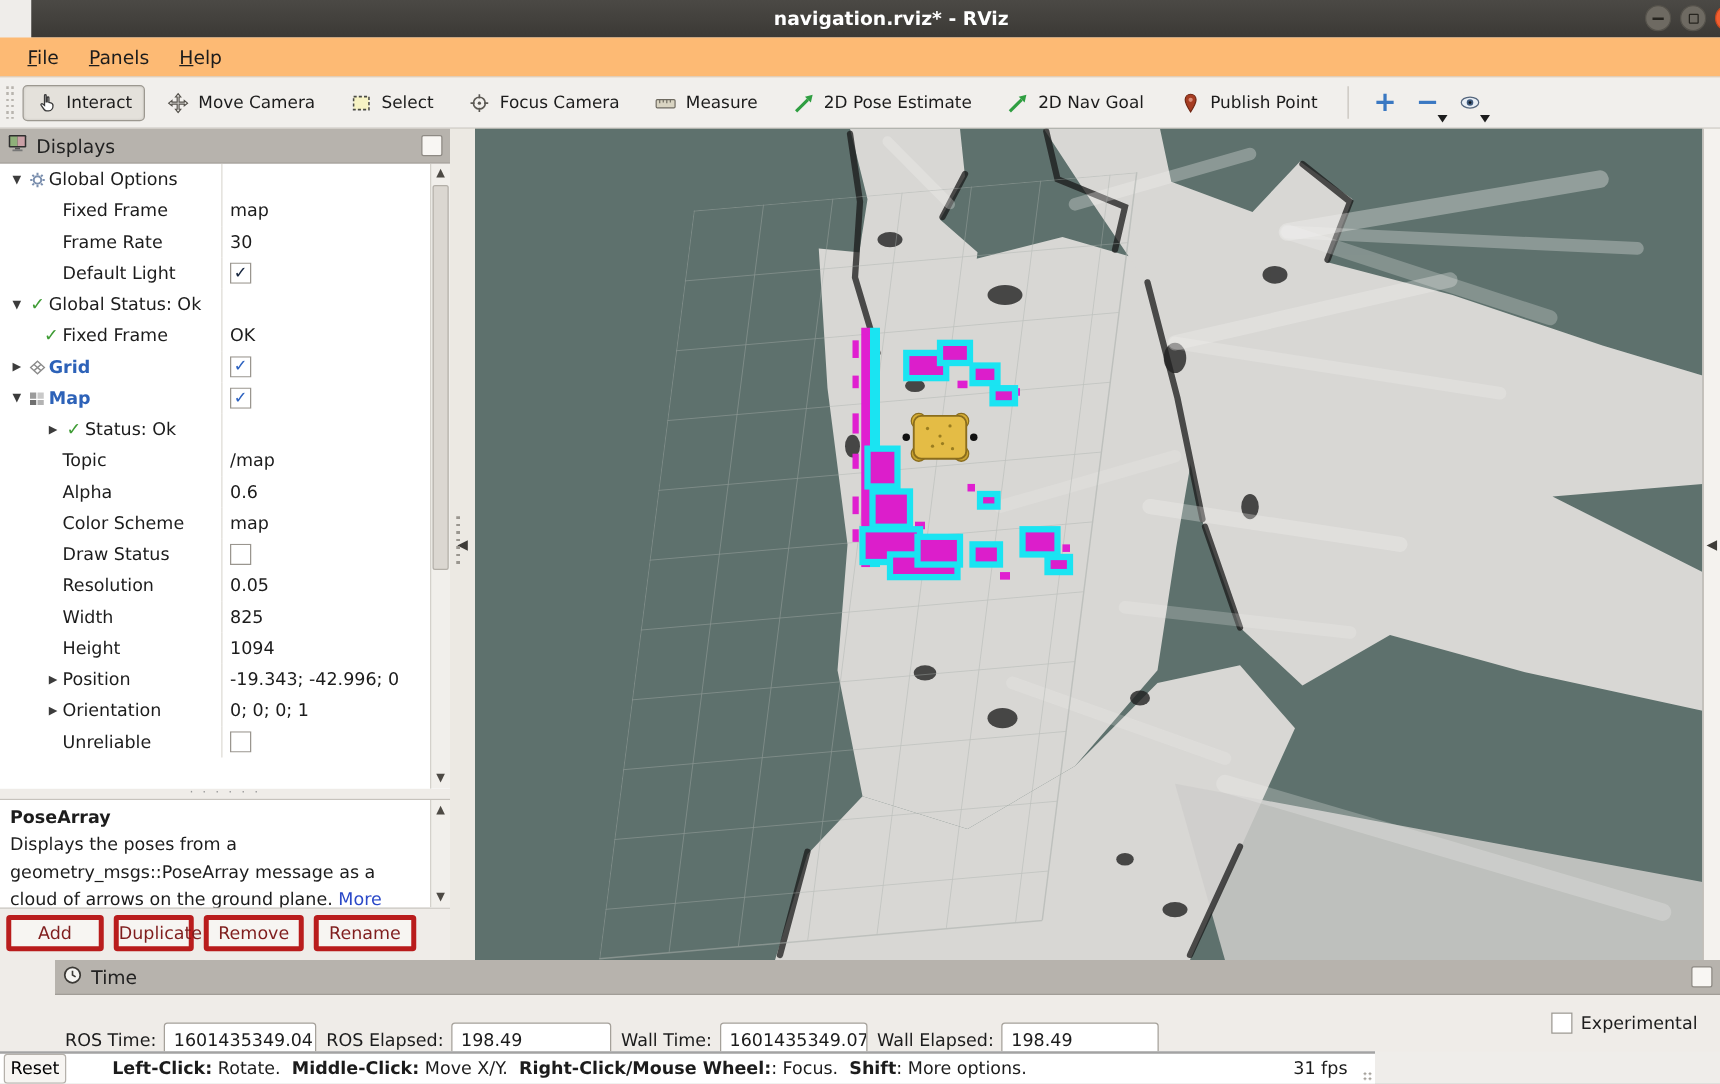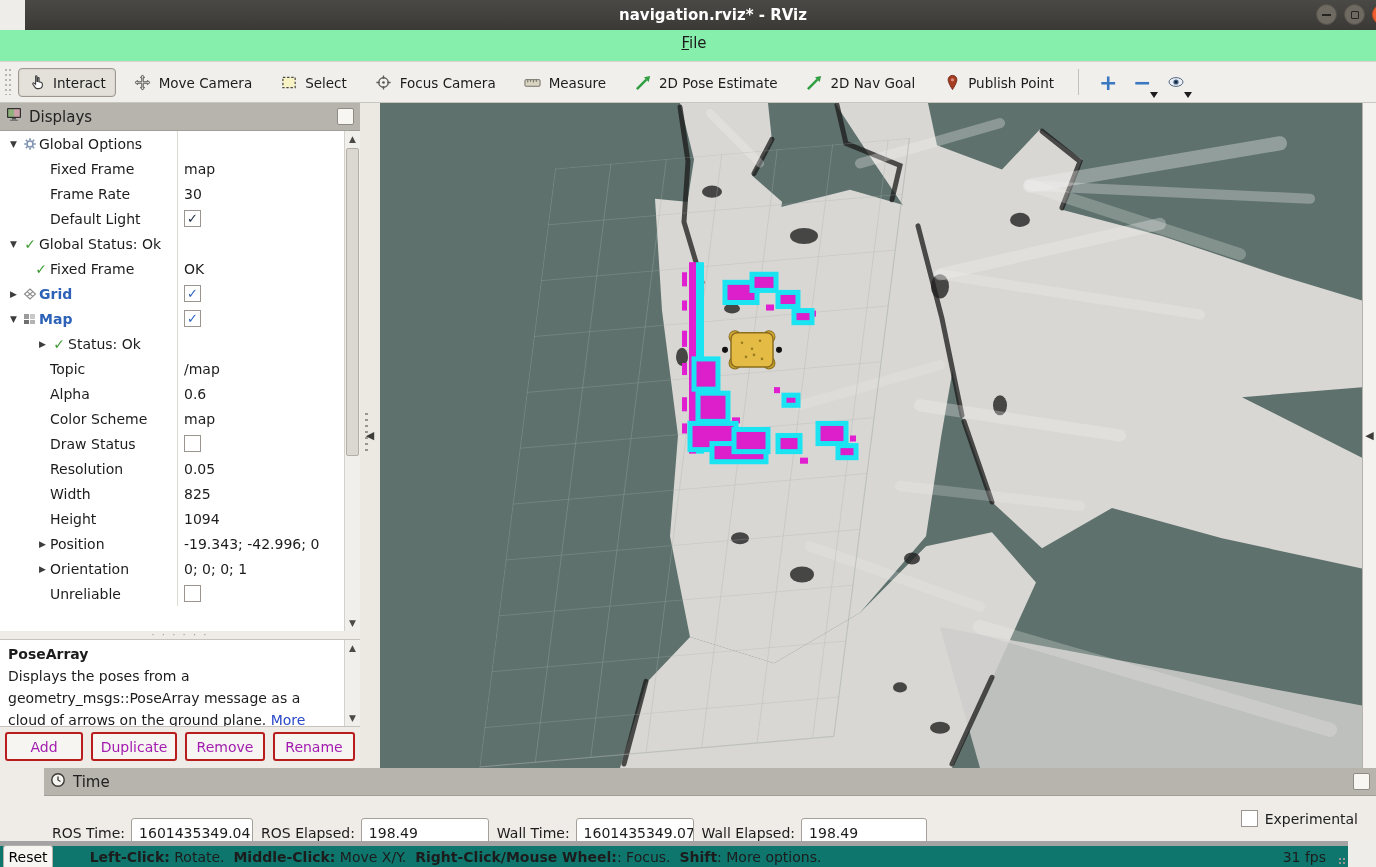--- a/index.html
+++ b/index.html
@@ -15,32 +15,32 @@
   .winbtn { width:21px; height:21px; border-radius:50%; background:#6e6a62; border:1px solid #55524b;
     display:flex; align-items:center; justify-content:center; cursor:pointer; }
   .winbtn.close { background:#f15e30; border-color:#c6491f; }
   .glyph-min { width:9px; height:2px; background:#26241f; }
   .glyph-max { width:8px; height:8px; border:1.7px solid #26241f; border-radius:1px; }
   .glyph-close { position:relative; width:10px; height:10px; }
   .glyph-close:before,.glyph-close:after { content:""; position:absolute; left:4px; top:0; width:2px; height:10px; background:#55200c; }
   .glyph-close:before { transform:rotate(45deg);} .glyph-close:after { transform:rotate(-45deg);}
 
   
-  .menubar { position:absolute; left:0; top:30px; width:1376px; height:32px; background:#86efac;
-    border-bottom:1px solid #d8d5d0; display:flex; align-items:center; padding-left:12px; gap:4px;flex-direction:column; }
+  .menubar { position:absolute; left:0; top:30px; width:1376px; height:32px; background:#fdba74;
+    border-bottom:1px solid #d8d5d0; display:flex; align-items:center; padding-left:12px; gap:4px; }
   .menu-item { display:inline-block; padding:4px 10px; font-size:15px; }
   .menu-item::first-letter { text-decoration:underline; }
 
   
   .toolbar { position:absolute; left:0; top:62px; width:1376px; height:41px; background:#f1efec;
     border-bottom:1px solid #c9c5bf; display:flex; align-items:center; padding-left:4px; }
   .tgrip { width:9px; height:26px; margin-right:5px;
     background-image:repeating-linear-gradient(#b8b4ae 0 2px, transparent 2px 5px),repeating-linear-gradient(#b8b4ae 0 2px, transparent 2px 5px);
     background-size:2px 100%,2px 100%; background-position:1px 0,5px 0; background-repeat:no-repeat; }
-  .tb-btn { display:flex; align-items:flex-end; gap:7px; padding:5px 9px; margin-right:8px;
+  .tb-btn { display:flex; align-items:center; gap:7px; padding:5px 9px; margin-right:8px;
     border:1px solid transparent; border-radius:4px; font-size:13.5px; white-space:nowrap; cursor:pointer; }
   .tb-btn.active { background:#e4e1db; border-color:#9c9890; box-shadow:inset 0 0 2px rgba(0,0,0,.15); }
   .tb-sep { width:1px; height:26px; background:#c6c2bb; margin:0 12px 0 6px; }
   .tb-act { position:relative; width:34px; height:30px; display:flex; align-items:center; justify-content:center;
     font-size:22px; font-weight:bold; color:#3a78c2; cursor:pointer; }
   .caret { position:absolute; right:1px; bottom:-1px; width:0; height:0;
     border-left:4px solid transparent; border-right:4px solid transparent; border-top:6px solid #1d1d1d; }
 
   
   .main { position:absolute; left:0; top:103px; width:1376px; height:665px; }
@@ -73,23 +73,23 @@
   .hsplit { height:8px; display:flex; align-items:center; justify-content:center; }
   .hsplit span { letter-spacing:2px; color:#999; font-size:10px; line-height:4px; }
 
   .descbox { position:relative; height:88px; background:#fff; border-top:1px solid #c6c2bc; border-bottom:1px solid #c6c2bc;
     overflow:hidden; padding:3px 22px 0 8px; line-height:22px; font-size:14px; }
   .descbox .dtitle { font-weight:bold; }
   .descbox .dlink { color:#2a48c8; }
   .descscroll { position:absolute; right:0; top:0; width:16px; height:86px; background:#f1efeb; border-left:1px solid #d4d1cb; }
 
   .btnrow { display:flex; gap:8px; margin:5px 0 0 5px; }
-  .pbtn { height:29px; background:#f7f5f2; border:2px solid #b91c1c; border-radius:3px; font-size:14px;
-    font-family:"DejaVu Sans",sans-serif; cursor:pointer; color:#a21caf; }
-  .pbtn.w1{width:78px} .pbtn.w2{width:86px} .pbtn.w3{width:80px} .pbtn.w4{width:82px}
+  .pbtn { height:29px; background:#f7f5f2; border:4px solid #b91c1c; border-radius:3px; font-size:14px;
+    font-family:"DejaVu Sans",sans-serif; cursor:pointer; color:#7f1d1d; }
+  .pbtn.w1{width:78px} .pbtn.w2{width:64px} .pbtn.w3{width:80px} .pbtn.w4{width:82px}
 
   
   .vsplit { position:absolute; left:360px; top:0; width:20px; height:665px; background:#ece9e3; cursor:col-resize;
     display:flex; align-items:center; justify-content:center; }
   .vsplit .dots { position:absolute; left:5px; top:310px; width:3px; height:40px;
     background-image:repeating-linear-gradient(#9a968f 0 2px, transparent 2px 6px); }
   .tri-left { color:#3e3c38; font-size:11px; }
   .viewport { position:absolute; left:380px; top:0; width:982px; height:665px; background:#5e716d; }
   .rstrip { position:absolute; left:1362px; top:0; width:14px; height:665px; background:#f4f2ee;
     border-left:1px solid #b5b1ab; display:flex; align-items:center; justify-content:center; cursor:col-resize; }
@@ -98,22 +98,22 @@
   .timepanel { position:absolute; left:0; top:768px; width:1376px; height:73px; background:#efece8;padding-left:44px; }
   .time-body { height:45px; display:flex; align-items:center; padding-left:8px; gap:8px; }
   .tfield { display:flex; align-items:center; gap:6px; font-size:14px;margin-top:28px; }
   .tfield input { height:30px; border:1px solid #a5a19a; border-radius:3px; background:#fff; padding-left:7px;
     font-family:"DejaVu Sans",sans-serif; font-size:14px; color:#1c1c1c; }
   .tw1{width:122px}.tw2{width:128px}.tw3{width:118px}.tw4{width:126px}
   .exp-check { margin-left:auto; margin-right:18px; display:flex; align-items:center; gap:7px; font-size:14px; }
   .exp-check .cbx { background:#fff; }
 
   
-  .statusbar { position:absolute; left:0; top:841px; width:1348px; height:26px; background:#0f766e;
-    border-top:5px solid #a3a3a3; display:flex; align-items:center; }
+  .statusbar { position:absolute; left:0; top:841px; width:1100px; height:26px; background:#ffffff;
+    border-top:2px solid #a3a3a3; display:flex; align-items:center; }
   .reset-btn { height:24px; width:50px; margin-left:3px; background:#f7f5f2; border:1px solid #b5b1ab;
     border-radius:3px; font-size:14px; font-family:"DejaVu Sans",sans-serif; cursor:pointer; }
   .helpline { margin-left:10px; font-size:14px; white-space:pre; }
   .helpline .b { font-weight:bold; }
   .fps { margin-left:auto; margin-right:22px; font-size:14px; }
   .grip { position:absolute; right:2px; bottom:2px; width:8px; height:8px;
     background-image:radial-gradient(#9a968f 1px, transparent 1px); background-size:4px 4px; }
 </style>
 </head>
 <body>

